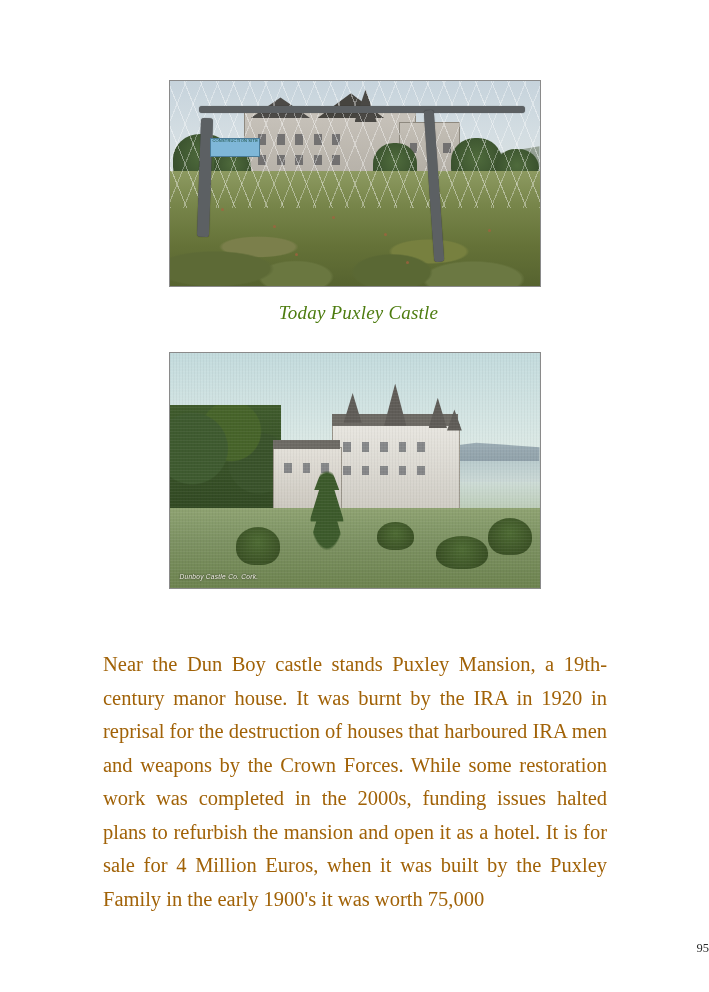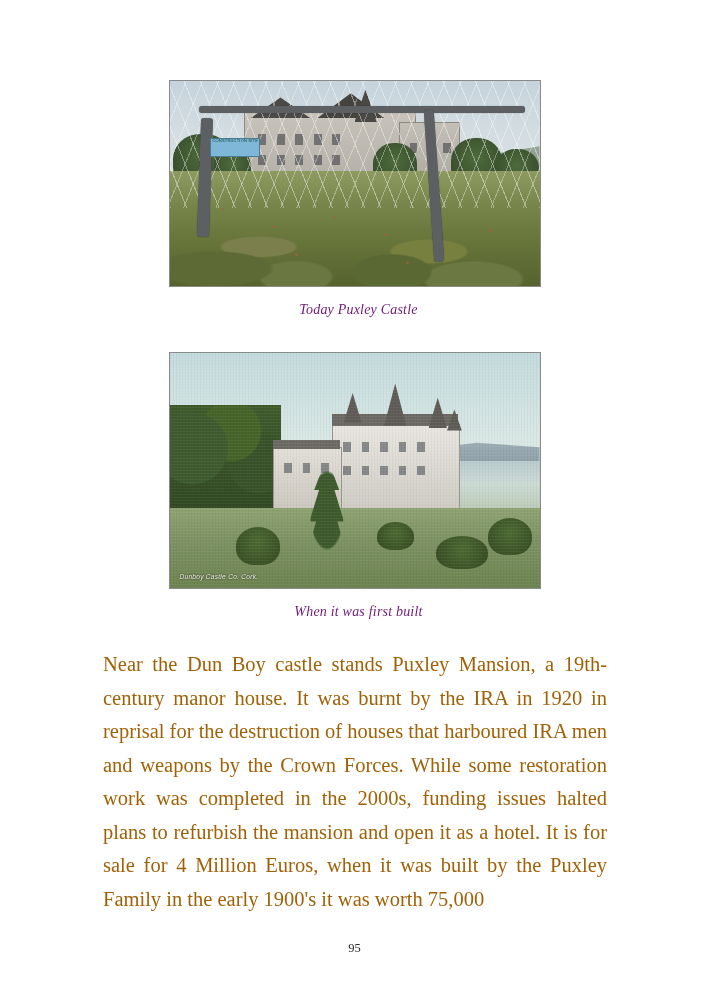--- a/index.html
+++ b/index.html
@@ -37,22 +37,22 @@
     border: 1px solid #8a8a8a;
     line-height: 0;
     background: #cfcfcf;
   }
 
   .caption {
     display: block;
     margin-top: 12px;
     font-family: "Liberation Serif", serif;
     font-style: italic;
-    font-size: 14px;
-    color: #701a75;
+    font-size: 19px;
+    color: #4d7c0f;
     letter-spacing: 0.2px;
     margin-left: 8px;
   }
 
   
   #fig-today { top: 80px; }
   .photo1 {
     position: relative;
     width: 370px;
     height: 205px;
@@ -250,21 +250,21 @@
     hyphens: none;
   }
   #body-text p { margin: 0; }
 
   
   #page-number {
     position: absolute;
     left: 0;
     top: 941px;
     width: 709px;
-    text-align: center;
+    text-align: right;
     font-family: "Liberation Serif", serif;
     font-size: 12.5px;
     color: #2b2b2b;
   }
 </style>
 </head>
 <body>
 
 <div class="page">
 
@@ -356,21 +356,20 @@
         <div class="p2-bigtree"></div>
         <div class="p2-bush" style="left:18%; bottom:10%; width:12%; height:16%;"></div>
         <div class="p2-bush" style="left:56%; bottom:16%; width:10%; height:12%;"></div>
         <div class="p2-bush" style="left:72%; bottom:8%; width:14%; height:14%;"></div>
         <div class="p2-bush" style="left:86%; bottom:14%; width:12%; height:16%;"></div>
 
         <div class="p2-grain"></div>
         <div class="p2-postcard-text">Dunboy Castle Co. Cork.</div>
       </div>
     </div>
-    <span class="caption">When it was first built</span>
   </div>
 
   <div id="body-text">
     <p>Near the Dun Boy castle stands Puxley Mansion, a 19th-century manor house. It was burnt by the IRA in 1920 in reprisal for the destruction of houses that harboured IRA men and weapons by the Crown Forces. While some restoration work was completed in the 2000s, funding issues halted plans to refurbish the mansion and open it as a hotel. It is for sale for 4 Million Euros, when it was built by the Puxley Family in the early 1900's it was worth 75,000</p>
   </div>
 
   <div id="page-number">95</div>
 
 </div>
 

